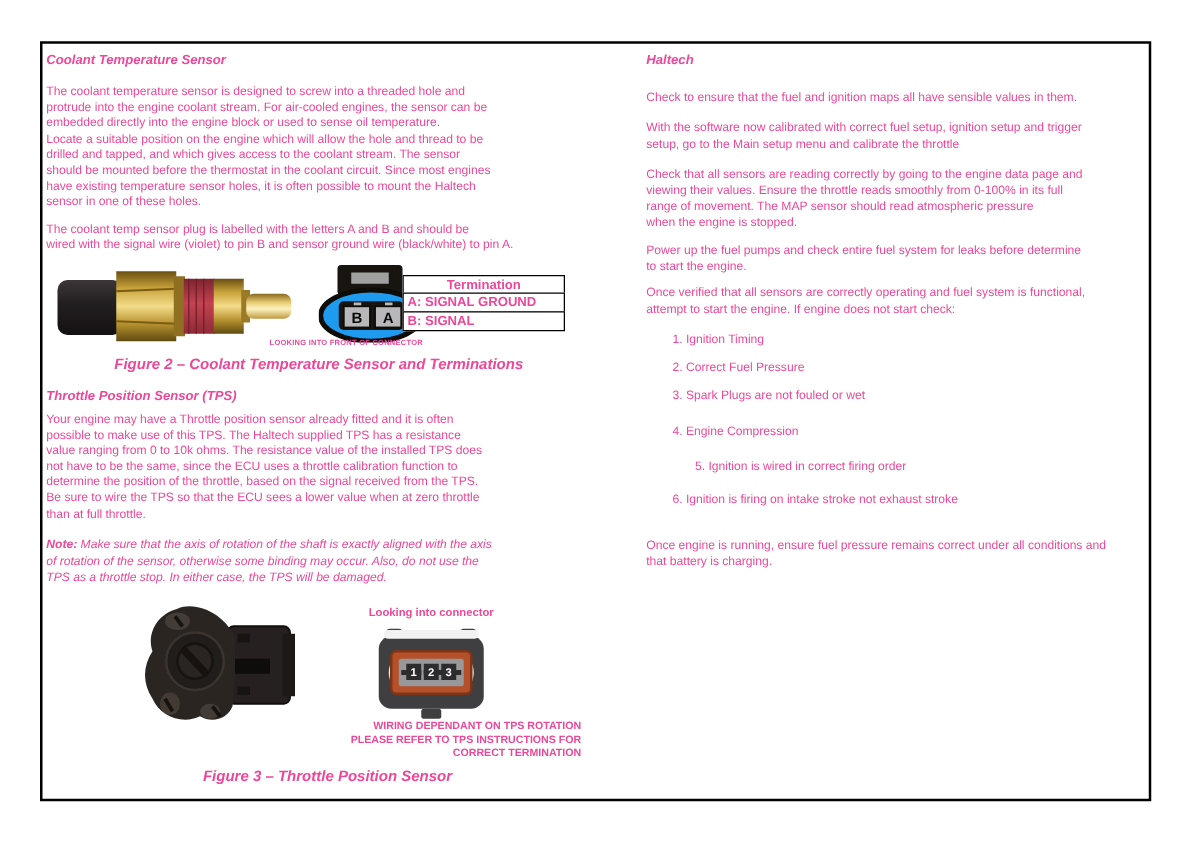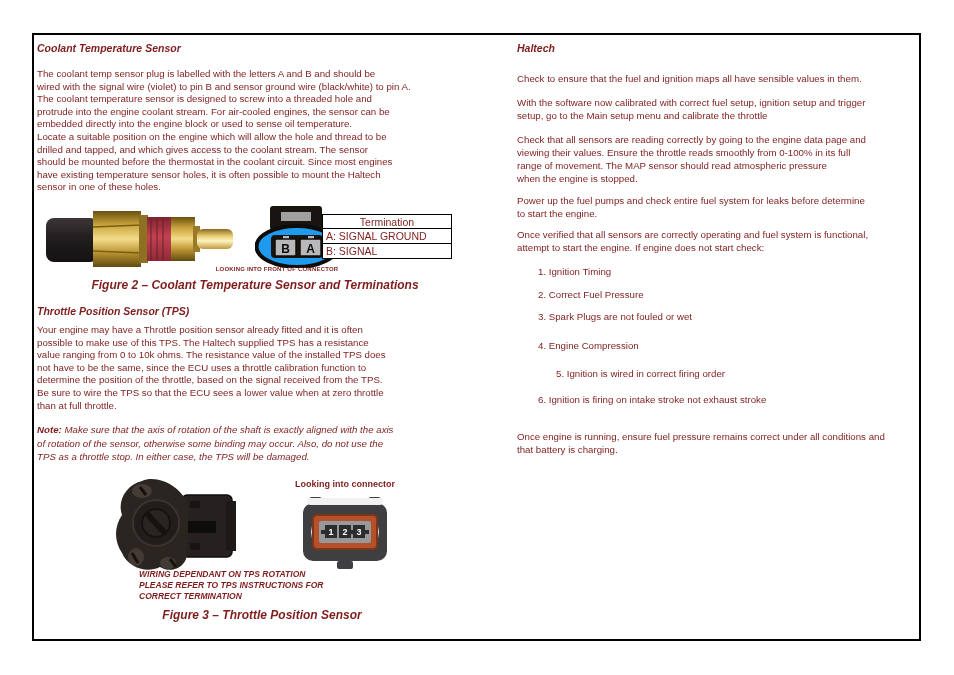--- a/index.html
+++ b/index.html
@@ -1,18 +1,18 @@
 <!DOCTYPE html>
 <html><head>
 <meta charset="utf-8">
 <style>
   html,body { margin:0; padding:0; background:#ffffff; }
   #page {
     position:relative; width:954px; height:675px; background:#ffffff;
-    font-family:"Liberation Sans", sans-serif; color:#7f1d1d;
+    font-family:"Liberation Sans", sans-serif; color:#ec4899;
     overflow:hidden;
   }
   .page-border {
     position:absolute; left:32px; top:33px; width:889px; height:608px;
     border:2px solid #000; box-sizing:border-box;
   }
   .col { position:absolute; top:42px; }
   .col-left  { left:37px;  width:436px; }
   .col-right { left:517px; width:402px; }
 
@@ -46,65 +46,65 @@
   .coolant-conn  { position:absolute; left:218px; top:3px; }
   .looking-label {
     position:absolute; left:160px; top:63px; width:160px;
     font-size:6px; font-weight:bold; text-align:center; letter-spacing:.2px;
   }
   .term-table {
     position:absolute; left:285px; top:11px; width:130px;
     border-collapse:collapse;
   }
   .term-table div {
-    border:1.6px solid #000; background:#fff; font-weight:normal;
+    border:1.6px solid #000; background:#fff; font-weight:bold;
     font-size:10.5px; padding:1px 3px; line-height:12px;
   }
   .term-table .hdr { text-align:center; }
   .term-table .row { margin-top:-1.6px; }
 
   .tps-photo     { position:absolute; left:75px;  top:4px; }
   .tps-conn      { position:absolute; left:262px; top:22px; }
   .tps-conn-title{
     position:absolute; left:238px; top:6px; width:140px;
     font-size:9px; font-weight:bold; text-align:center;
   }
   .tps-warning {
-    position:absolute; left:102px; top:96px; width:300px;
-    font-size:8.5px; font-weight:bold; text-align:left;
-    line-height:11px; white-space:pre-line;font-style:italic;
+    position:absolute; left:128px; top:96px; width:300px;
+    font-size:8.5px; font-weight:bold; text-align:right;
+    line-height:11px; white-space:pre-line;
   }
   .fig3-caption { position:absolute; left:25px; top:136px; width:400px; }
 
   .list-item { font-size:9.7px; line-height:13px; }
   .li-gap-a { margin-bottom:10px; }
   .li-gap-b { margin-bottom:9px; }
   .li-gap-c { margin-bottom:16px; }
   .li-gap-d { margin-bottom:15px; }
   .li-gap-e { margin-bottom:13px;padding-left:18px; }
   .num-list { padding-left:21px; margin-top:11px; }
 </style>
 </head>
 <body>
 
 <div id="page">
   <div class="page-border"></div>
 
   <div class="col col-left">
     <h3 class="sec-heading mb13">Coolant Temperature Sensor</h3>
-    <p class="par">The coolant temp sensor plug is labelled with the letters A and B and should be
-wired with the signal wire (violet) to pin B and sensor ground wire (black/white) to pin A.</p>
     <p class="par mb9">The coolant temperature sensor is designed to screw into a threaded hole and
 protrude into the engine coolant stream. For air-cooled engines, the sensor can be
 embedded directly into the engine block or used to sense oil temperature.
 Locate a suitable position on the engine which will allow the hole and thread to be
 drilled and tapped, and which gives access to the coolant stream. The sensor
 should be mounted before the thermostat in the coolant circuit. Since most engines
 have existing temperature sensor holes, it is often possible to mount the Haltech
 sensor in one of these holes.</p>
+    <p class="par">The coolant temp sensor plug is labelled with the letters A and B and should be
+wired with the signal wire (violet) to pin B and sensor ground wire (black/white) to pin A.</p>
 
     <div class="figure2">
 
       <svg class="coolant-photo" width="190" height="60" viewBox="0 0 190 60">
         <defs>
           <linearGradient id="brass" x1="0" y1="0" x2="0" y2="1">
             <stop offset="0" stop-color="#6b5010"></stop>
               <stop offset="0.25" stop-color="#caa43c"></stop>
             <stop offset="0.5" stop-color="#f3dc8a"></stop>
               <stop offset="0.75" stop-color="#b8922f"></stop>

